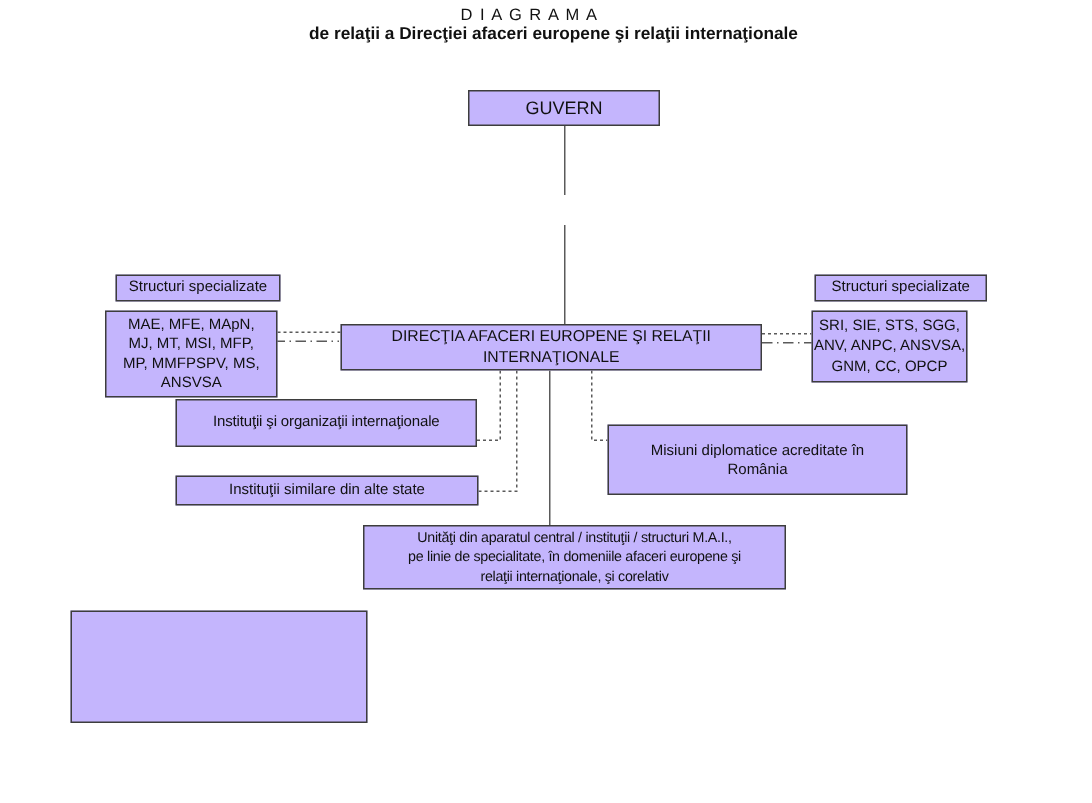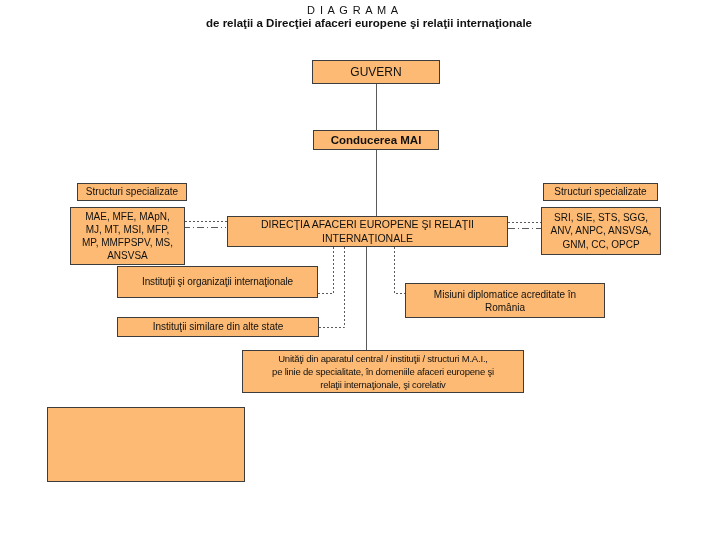--- a/index.html
+++ b/index.html
@@ -10,35 +10,35 @@
   .canvas{position:absolute;inset:0;width:728px;height:535px;}
   .connectors{position:absolute;left:0;top:0;width:728px;height:535px;pointer-events:none;}
   .connectors path{fill:none;stroke:#5a5a5a;stroke-width:1;}
   .c-solid{stroke-dasharray:none;}
   .c-dashed{stroke-dasharray:2 2;}
   .c-dashdot{stroke-dasharray:7 3 1 3;}
   .titleblock{position:absolute;left:0;top:4px;width:706px;text-align:center;}
   .title-main{font-weight:normal;font-size:11px;letter-spacing:1px;color:#111;}
   .title-sub{font-weight:bold;font-size:11.5px;margin-top:1px;color:#111;margin-left:32px;}
   .box{
-    position:absolute;background:#fdba74;border:1px solid #3d3d3d;
+    position:absolute;background:#c4b5fd;border:1px solid #3d3d3d;
     display:flex;align-items:center;justify-content:center;
     text-align:center;line-height:1.25;color:#111111;box-sizing:border-box;
   }
   .pre{white-space:pre-line;}
   .b-guvern{left:312px;top:60px;width:128px;height:24px;font-size:12px;}
   .b-conducerea{left:313px;top:130px;width:126px;height:20px;font-size:11.5px;font-weight:bold;}
   .b-central{left:227px;top:216px;width:281px;height:31px;font-size:10.5px;line-height:1.3;}
   .b-lheader{left:77px;top:183px;width:110px;height:18px;font-size:10px;}
   .b-lbox{left:70px;top:207px;width:115px;height:58px;font-size:10px;line-height:1.32;}
   .b-rheader{left:543px;top:183px;width:115px;height:18px;font-size:10px;}
-  .b-rbox{left:541px;top:207px;width:120px;height:48px;font-size:10px;line-height:1.32;}
+  .b-rbox{left:541px;top:207px;width:104px;height:48px;font-size:10px;line-height:1.32;}
   .b-inst1{left:117px;top:266px;width:201px;height:32px;font-size:10px;letter-spacing:-0.1px;}
   .b-inst2{left:117px;top:317px;width:202px;height:20px;font-size:10px;}
-  .b-misiuni{left:405px;top:283px;width:200px;height:35px;font-size:10px;line-height:1.3;}
+  .b-misiuni{left:405px;top:283px;width:200px;height:47px;font-size:10px;line-height:1.3;}
   .b-bottom{left:226px;top:350px;width:282px;height:43px;font-size:9.5px;letter-spacing:-0.2px;line-height:1.4;margin-left:16px;}
   .b-legend{left:47px;top:407px;width:198px;height:75px;display:block;}
 </style>
 </head>
 <body>
 
 <div class="canvas">
 
   <svg class="connectors" viewBox="0 0 728 535" aria-hidden="true">
     <path class="c-solid" d="M376.5 84 L376.5 130"></path>
@@ -53,21 +53,20 @@
     <path class="c-dashed" d="M394.5 247 L394.5 293.5 L405 293.5"></path>
   </svg>
 
   <div class="titleblock">
     <div class="title-main">D I A G R A M A</div>
     <div class="title-sub">de relaţii a Direcţiei afaceri europene şi relaţii internaţionale</div>
   </div>
 
   <div class="box b-guvern">GUVERN</div>
 
-  <div class="box b-conducerea">Conducerea MAI</div>
 
   <div class="box b-central pre">DIRECŢIA AFACERI EUROPENE ŞI RELAŢII
 INTERNAŢIONALE</div>
 
   <div class="box b-lheader">Structuri specializate</div>
   <div class="box b-lbox pre">MAE, MFE, MApN,
 MJ, MT, MSI, MFP,
 MP, MMFPSPV, MS,
 ANSVSA</div>
 

